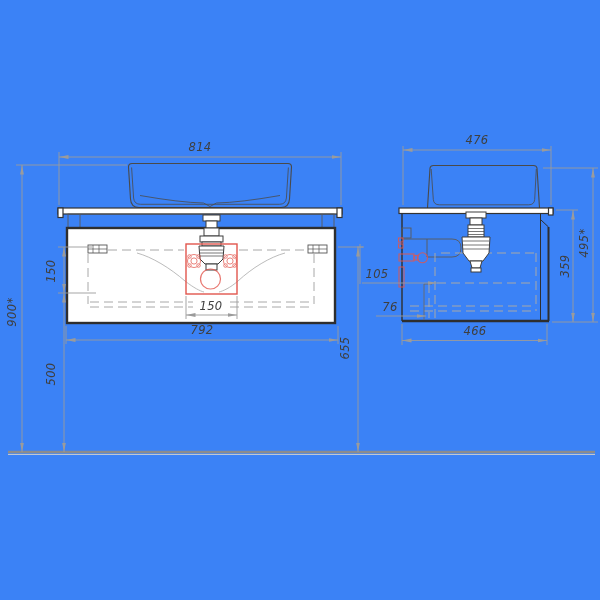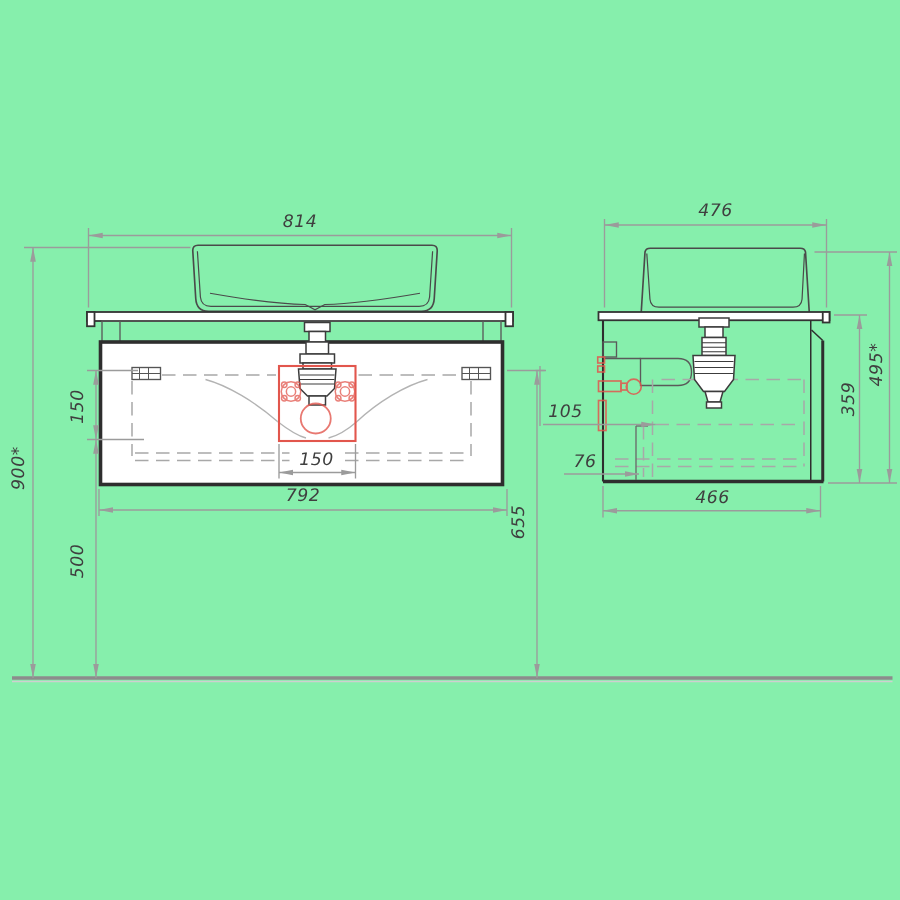--- a/index.html
+++ b/index.html
@@ -1,16 +1,16 @@
 <!DOCTYPE html>
 <html><head>
 <meta charset="utf-8">
 <style>
   html,body{margin:0;padding:0;background:#ffffff;}
-  .stage{position:relative;width:600px;height:600px;background:#86efac;overflow:hidden;
+  .stage{position:relative;width:600px;height:600px;background:#3b82f6;overflow:hidden;
          font-family:"DejaVu Sans",sans-serif;}
   svg{display:block}
   text{font-family:"DejaVu Sans",sans-serif;font-style:italic;fill:#3f3f3f;
        font-size:11.5px;letter-spacing:.4px}
   text.rot{text-anchor:middle}
   .halo{fill:#ffffff}
 </style>
 </head>
 <body>
 

